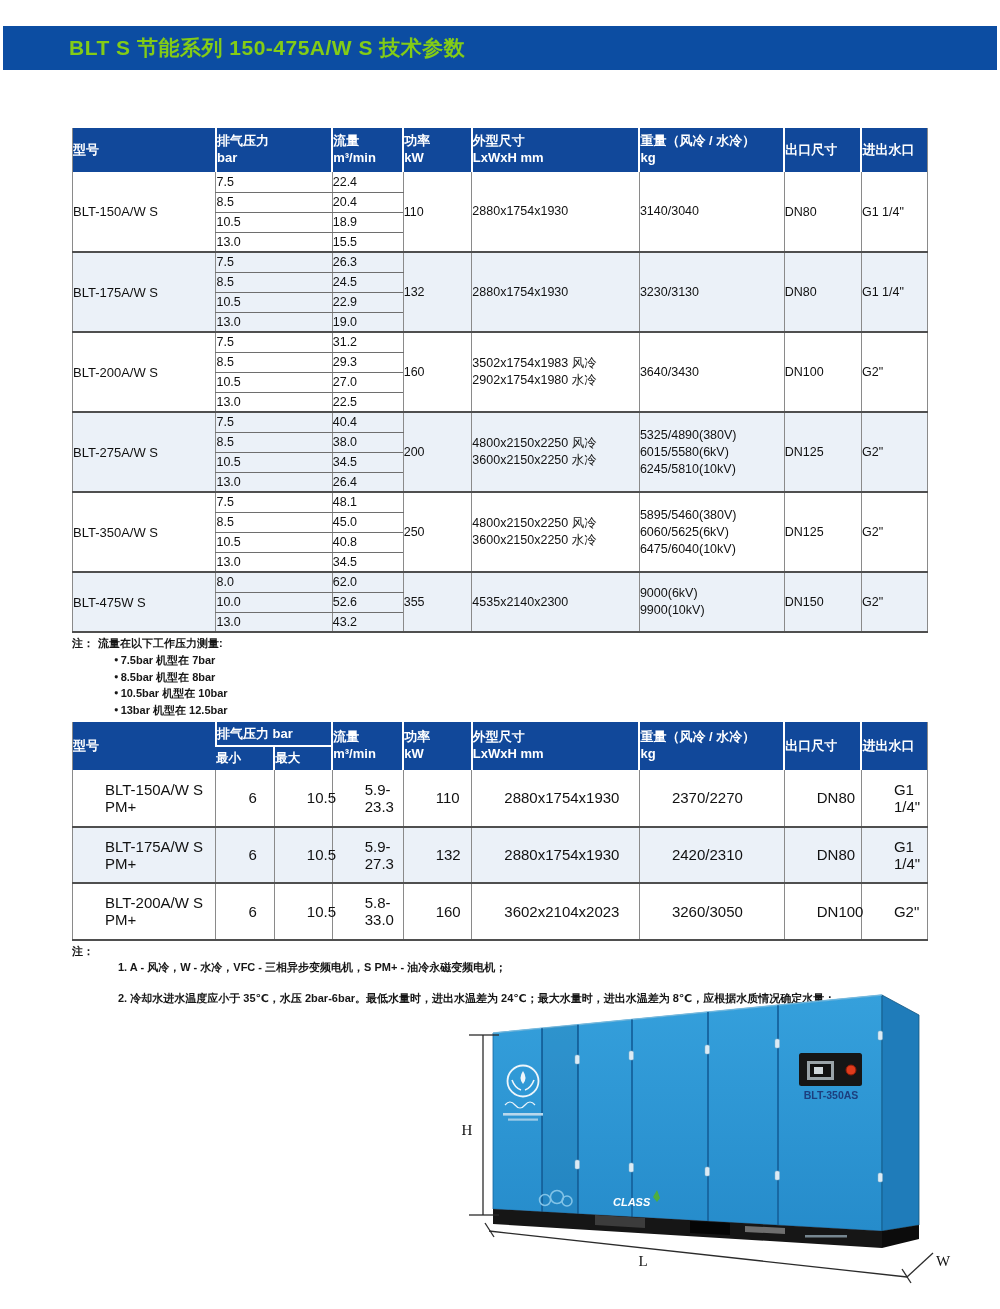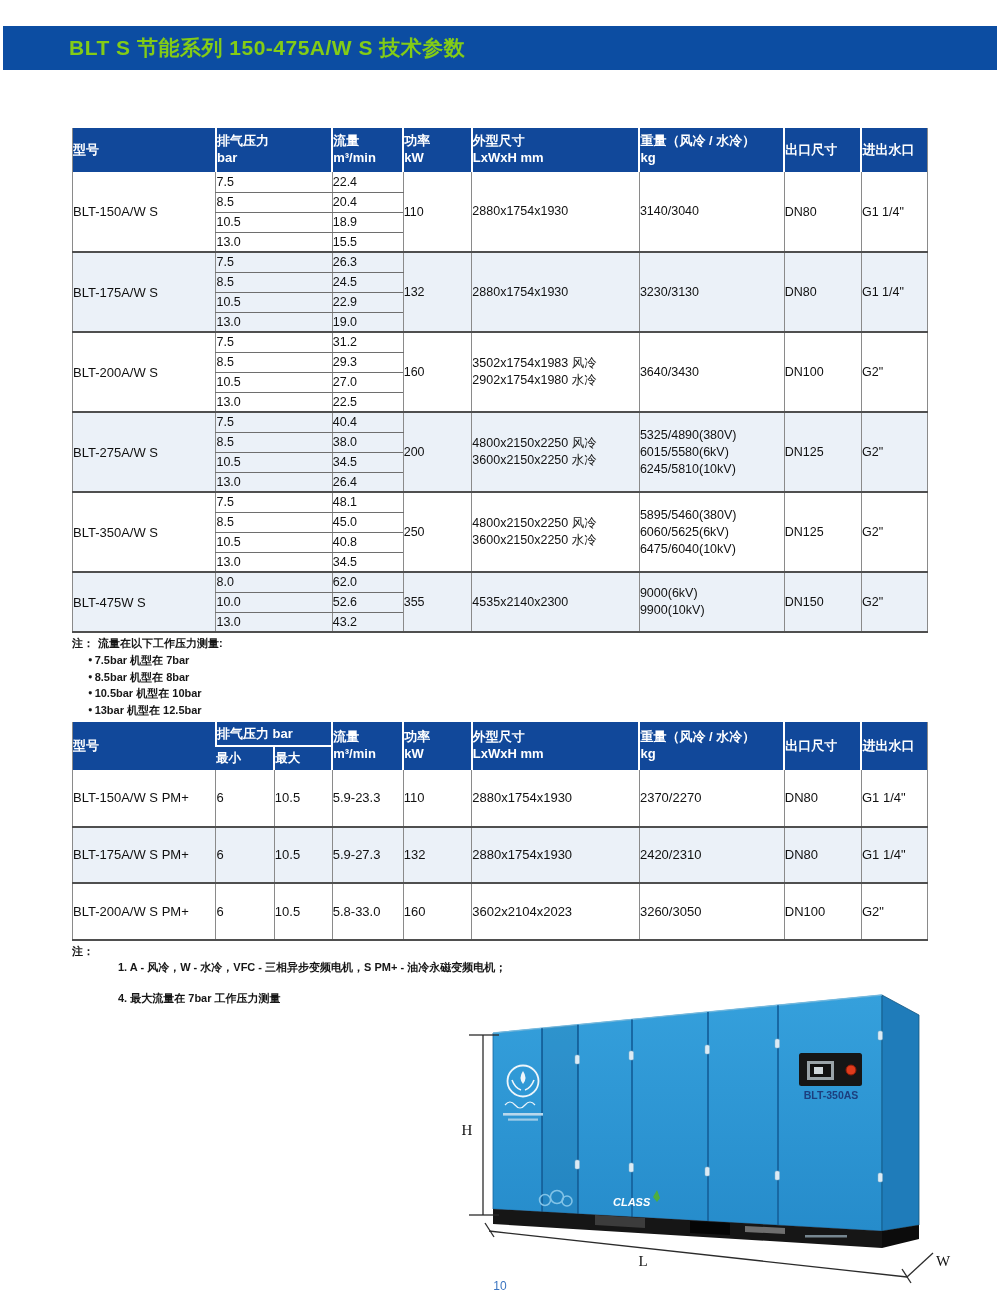--- a/index.html
+++ b/index.html
@@ -28,36 +28,36 @@
   .spec1 tbody tr{height:20px;}
   .spec1 td.sub{border-bottom:1.5px solid #6e6e6e;}
   .spec1 tbody tr:last-child td.sub{border-bottom:none;}
   .spec1 td.model{font-size:13px;}
 
   .spec2{top:722px;}
   .spec2 thead tr{height:24px;}
   .spec2 .subhead{border-top:2px solid #fff;font-size:12.5px;font-family:Liberation Mono, monospace;}
   .spec2 tbody tr{height:56.5px;}
   .spec2 tbody tr + tr{border-top:2.5px solid #4f4f4f;}
-  .spec2 td{font-size:13px;}
+  .spec2 td{font-size:15px;padding-left:32px;}
 
   
   .spec1 col.c1{width:16.78%}.spec1 col.c2{width:13.6%}.spec1 col.c3{width:8.3%}
   .spec1 col.c4{width:8.03%}.spec1 col.c5{width:19.6%}.spec1 col.c6{width:16.94%}
   .spec1 col.c7{width:9.03%}.spec1 col.c8{width:7.72%}
   .spec2 col.c1{width:16.78%}.spec2 col.c2a{width:6.83%}.spec2 col.c2b{width:6.77%}
   .spec2 col.c3{width:8.3%}.spec2 col.c4{width:8.03%}.spec2 col.c5{width:19.6%}
   .spec2 col.c6{width:16.94%}.spec2 col.c7{width:9.03%}.spec2 col.c8{width:7.72%}
 
   
   .note{position:absolute;left:72px;font-size:11px;color:#161616;font-weight:600;line-height:15px;}
   .note1{top:636px;}
   .note1 .note-row{display:flex;gap:4px;}
   .note1 ul{margin:1px 0 0 16px;padding:0;list-style:none;}
-  .note1 li{margin-top:1px;}
+  .note1 li{margin-top:1px;margin-left:26px;}
   .note1 li::before{content:"\25CF  ";font-size:7.5px;vertical-align:1.5px;}
   .note2{top:944px;display:flex;gap:8px;}
   .note2 .items div{margin:16px;}
 
   
   .pageno{position:absolute;left:0;right:0;top:1279px;text-align:center;
           font-size:12px;color:var(--pgblue,#3A74C0);}
 
   
   .machine{position:absolute;left:445px;top:985px;width:515px;height:300px;}
@@ -384,21 +384,21 @@
           <td>DN100</td>
           <td>G2"</td>
         </tr>
       </tbody>
   </table>
 
   <div class="note note2">
     <span class="note-label">注：</span>
     <div class="items" id="note2list">
         <div>1. A - 风冷，W - 水冷，VFC - 三相异步变频电机，S PM+ - 油冷永磁变频电机；</div>
-        <div>4. 最大流量在 7bar 工作压力测量</div>
+        <div>2. 冷却水进水温度应小于 35℃，水压 2bar-6bar。最低水量时，进出水温差为 24℃；最大水量时，进出水温差为 8℃，应根据水质情况确定水量；</div>
       </div>
   </div>
 
   <svg class="machine" viewBox="0 0 515 300">
     <defs>
       <linearGradient id="gf" x1="0" y1="0" x2="0" y2="1">
         <stop offset="0" stop-color="#35A0DC"></stop>
           <stop offset="1" stop-color="#268CCB"></stop>
       </linearGradient>
     </defs>
@@ -469,14 +469,13 @@
       <line x1="44" y1="246" x2="462" y2="292"></line>
         <line x1="40" y1="238" x2="49" y2="252"></line>
         <line x1="457" y1="284" x2="466" y2="298"></line>
       <line x1="462" y1="292" x2="488" y2="268"></line>
     </g>
     <text x="22" y="150" font-size="15" fill="#111" text-anchor="middle">H</text>
     <text x="198" y="281" font-size="15" fill="#111" text-anchor="middle">L</text>
     <text x="498" y="281" font-size="15" fill="#111" text-anchor="middle">W</text>
   </svg>
 
-  <div class="pageno">10</div>
 </div>
 
 </body></html>

